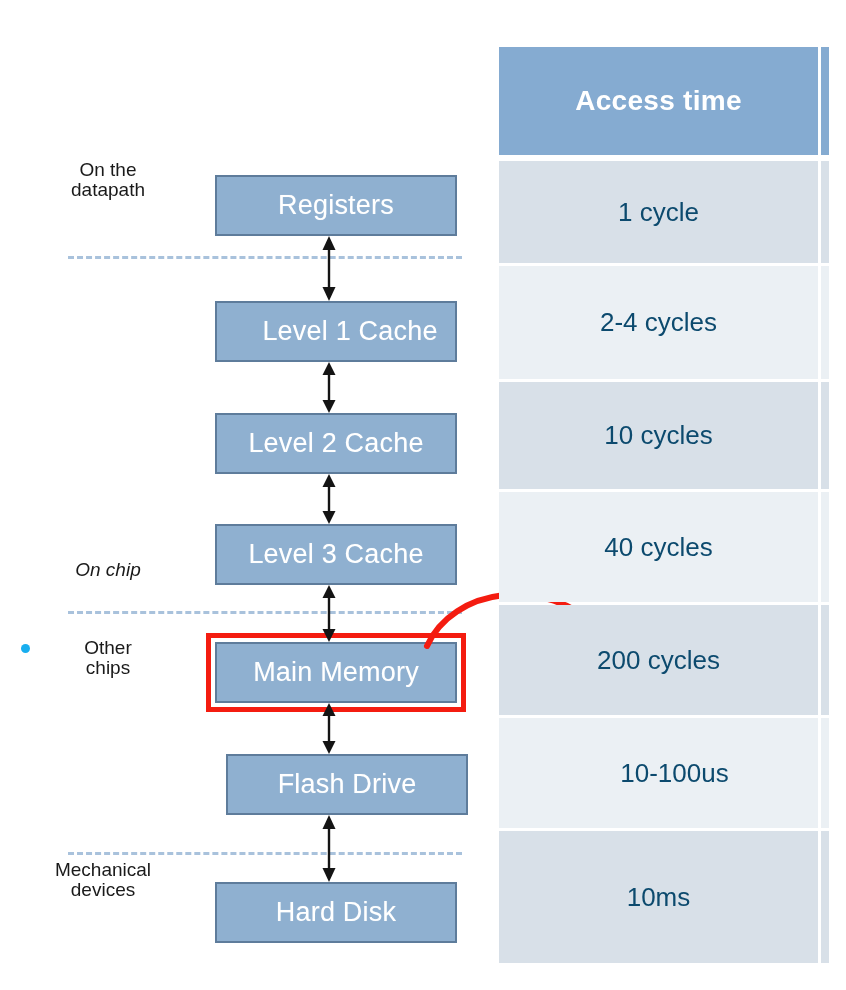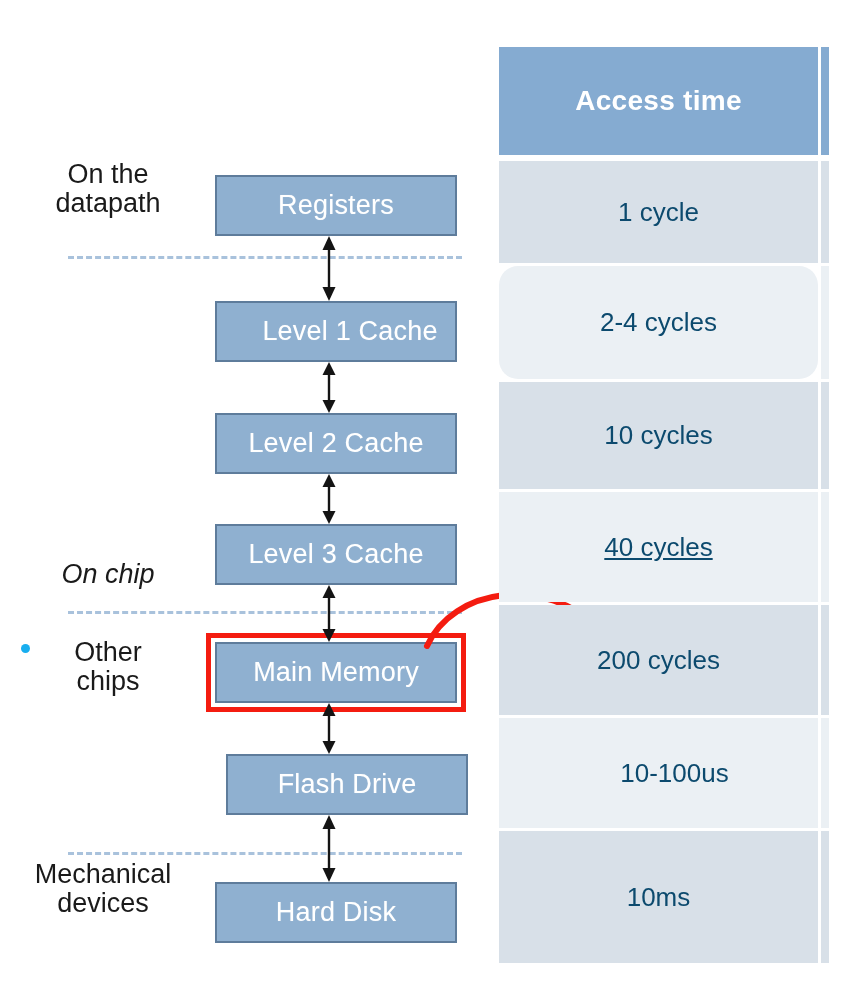--- a/index.html
+++ b/index.html
@@ -36,21 +36,21 @@
     align-items: center;
     justify-content: center;
     letter-spacing: 0.2px;
     text-shadow: 0 0 1px rgba(255,255,255,0.35);
   }
 
   
   .group-label {
     position: absolute;
     color: #1a1a1a;
-    font-size: 27px;
+    font-size: 19px;
     line-height: 1.06;
     text-align: center;
     white-space: pre-line;
   }
 
   
   .dash-line {
     position: absolute;
     left: 68px;
     width: 394px;
@@ -229,27 +229,27 @@
   </div>
 
   <div id="table-wrap">
 
     <div class="tbl-cell header" style="top:0px; height:108px;">Access time</div>
     <div class="tbl-sliver header" style="top:0px; height:108px;"></div>
 
     <div class="tbl-cell shade-a" style="top:114px; height:102px;">1 cycle</div>
     <div class="tbl-sliver shade-a" style="top:114px; height:102px;"></div>
 
-    <div class="tbl-cell shade-b" style="top:219px; height:113px;border-radius:19px;">2-4 cycles</div>
+    <div class="tbl-cell shade-b" style="top:219px; height:113px;">2-4 cycles</div>
     <div class="tbl-sliver shade-b" style="top:219px; height:113px;"></div>
 
     <div class="tbl-cell shade-a" style="top:335px; height:107px;">10 cycles</div>
     <div class="tbl-sliver shade-a" style="top:335px; height:107px;"></div>
 
-    <div class="tbl-cell shade-b" style="top:445px; height:110px;text-decoration:underline;">40 cycles</div>
+    <div class="tbl-cell shade-b" style="top:445px; height:110px;">40 cycles</div>
     <div class="tbl-sliver shade-b" style="top:445px; height:110px;"></div>
 
     <div class="tbl-cell shade-a" style="top:558px; height:110px;text-align:center;">200 cycles</div>
     <div class="tbl-sliver shade-a" style="top:558px; height:110px;"></div>
 
     <div class="tbl-cell shade-b" style="top:671px; height:110px;padding-left:32px;">10-100us</div>
     <div class="tbl-sliver shade-b" style="top:671px; height:110px;"></div>
 
     <div class="tbl-cell shade-a" style="top:784px; height:132px;">10ms</div>
     <div class="tbl-sliver shade-a" style="top:784px; height:132px;"></div>

